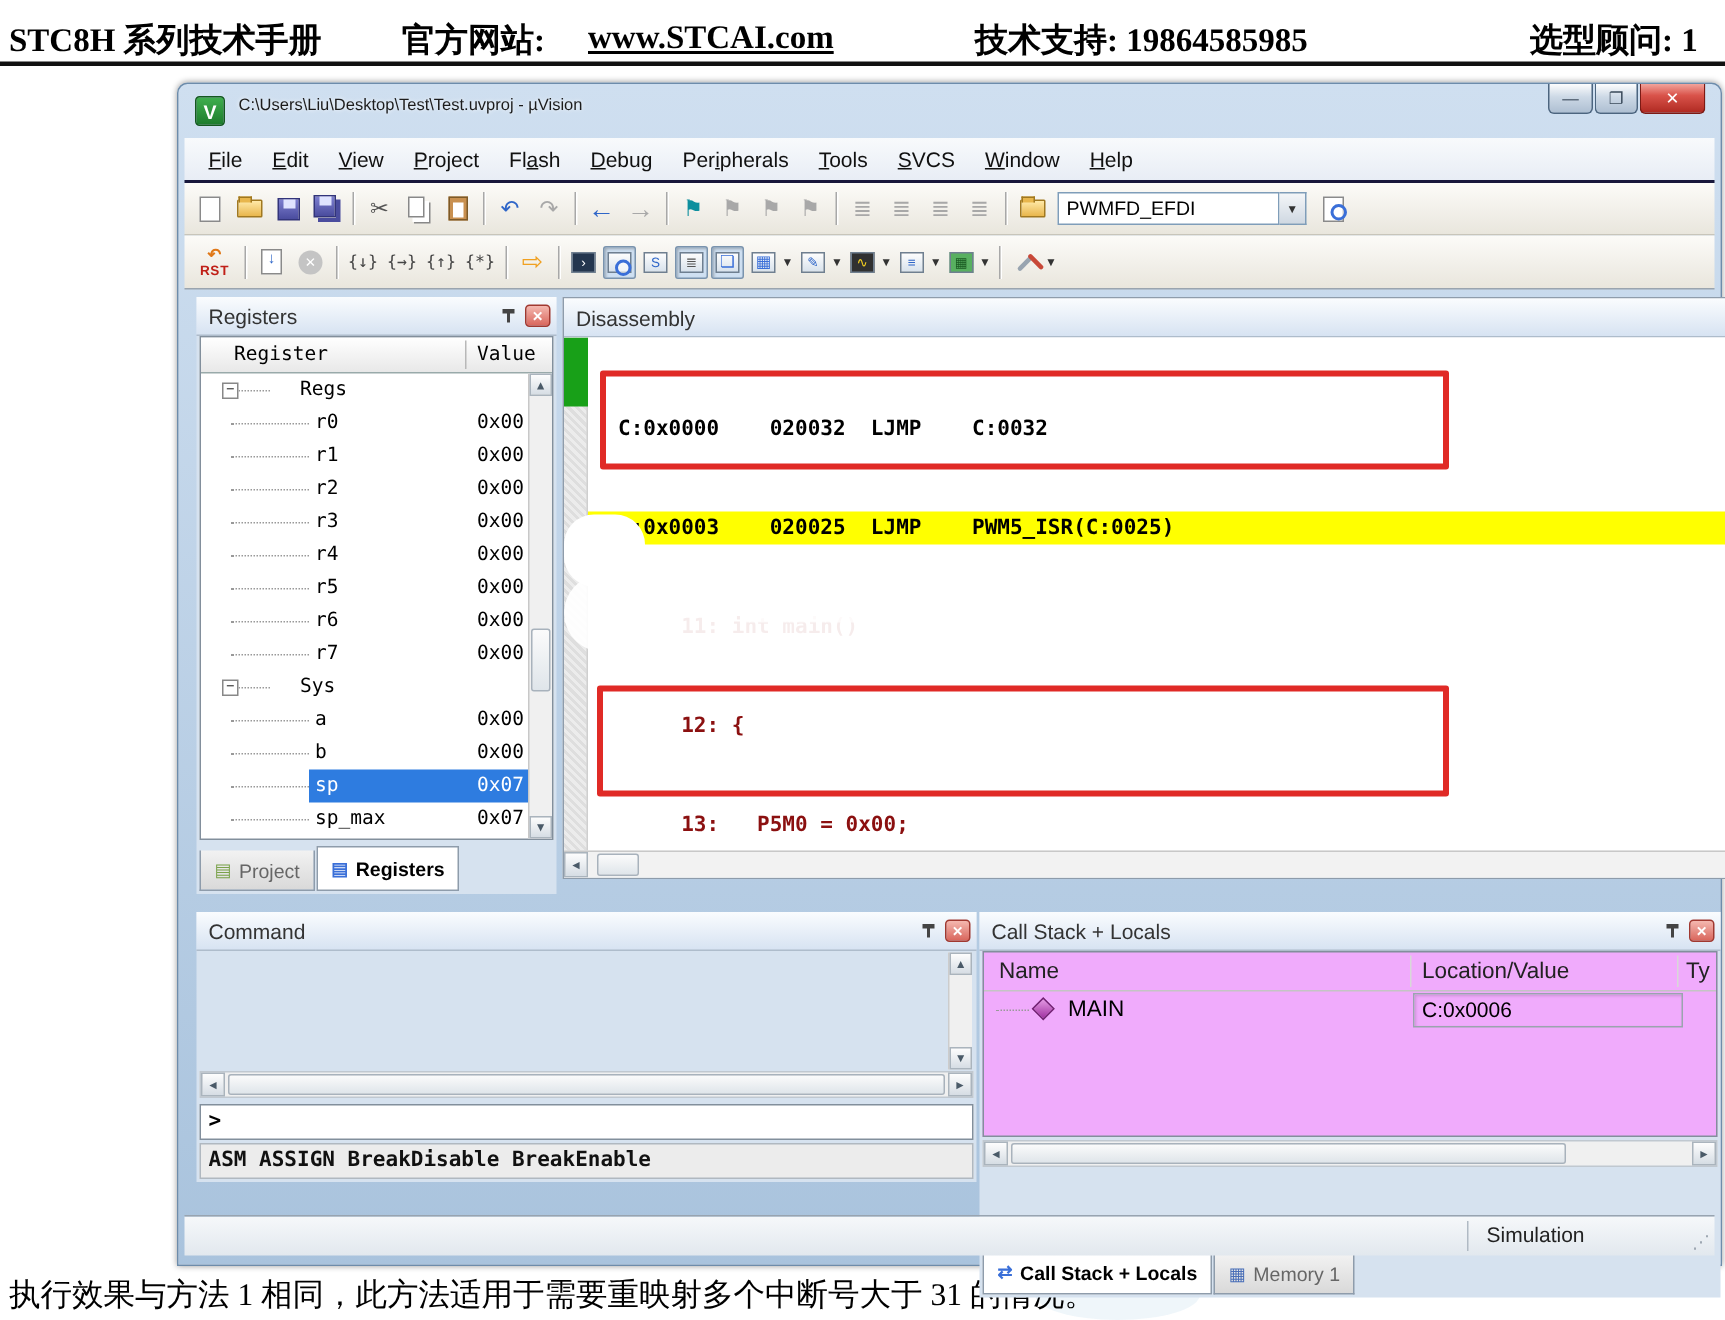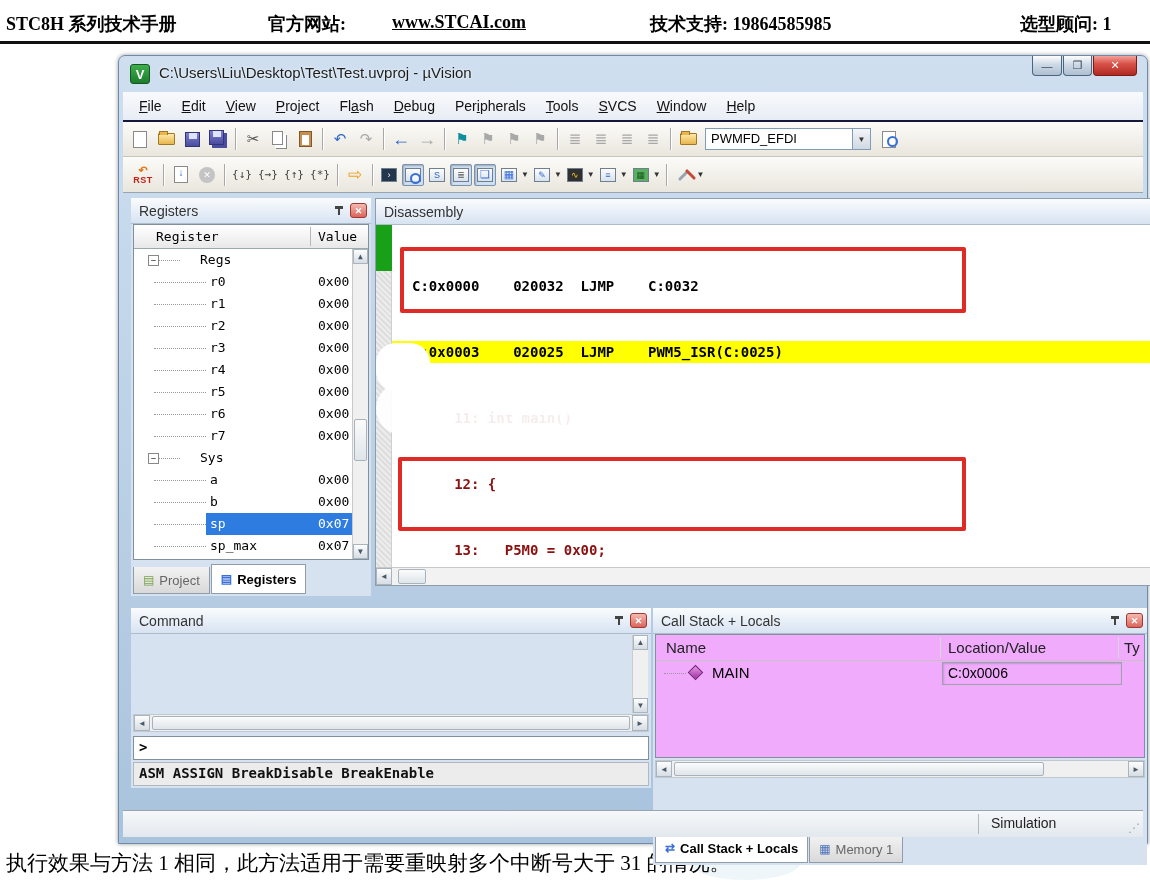--- a/index.html
+++ b/index.html
@@ -2,38 +2,38 @@
 <html><head>
 <meta charset="utf-8">
 <style>
   * { margin:0; padding:0; box-sizing:border-box; }
   html,body { width:1150px; height:880px; overflow:hidden; background:#fff;
     font-family:"Liberation Sans", sans-serif; }
 
   
   .doc-hdr { position:absolute; left:0; top:0; width:1150px; height:40px;
     font-family:"Liberation Serif", serif; font-weight:bold; white-space:nowrap; overflow:hidden; }
-  .doc-hdr span { position:absolute; top:12px; font-size:18px; color:#000; }
+  .doc-hdr span { position:absolute; top:12px; font-size:22px; color:#000; }
   .hdr-rule { position:absolute; left:0; top:41px; width:1150px; height:3px; background:#111; }
   .hdr-link { color:#0000cc; text-decoration:underline;margin-left:48px; }
 
   .doc-footer { position:absolute; left:6px; top:849px; font-family:"Liberation Serif", serif;
     font-size:21px; color:#000; }
   .wm { position:absolute; left:690px; top:846px; width:110px; height:34px; border-radius:50%;
     background:#e2eff6; opacity:.55; }
 
   
   .win { position:absolute; left:118px; top:55px; width:1030px; height:789px;
     background:linear-gradient(#cfdff0,#a9c3dd); border:1px solid #6d8cab;
     border-radius:7px 7px 0 0; box-shadow:0 0 4px rgba(0,0,0,.4); }
   .titlebar { position:absolute; left:0; top:0; right:0; height:36px; }
   .title-ico { position:absolute; left:11px; top:8px; width:20px; height:20px; border-radius:3px;
     background:linear-gradient(#3fae4e,#1d7c2c); border:1px solid #13581f; color:#fff;
     font-size:13px; font-weight:bold; text-align:center; line-height:19px; }
-  .title-txt { position:absolute; left:40px; top:8px; font-size:15px; color:#1c1c1c;
+  .title-txt { position:absolute; left:40px; top:8px; font-size:11px; color:#1c1c1c;
     text-shadow:0 0 3px #fff; }
   .capbtns { position:absolute; right:10px; top:0; display:flex; }
   .capbtn { height:20px; border:1px solid #4c657f; border-top:none; border-radius:0 0 4px 4px;
     background:linear-gradient(#fdfdfd,#cdd9e6 45%,#aebfd2); color:#3a4a5a; font-size:11px;
     display:flex; align-items:center; justify-content:center; }
   .capbtn.min { width:30px; } .capbtn.max { width:29px; margin-left:1px; }
   .capbtn.close { width:44px; margin-left:1px; color:#fff;
     background:linear-gradient(#f2a39b,#d9534a 40%,#b02a22); border-color:#7c1a14; }
 
   .menubar { position:absolute; left:4px; right:4px; top:36px; height:30px;

